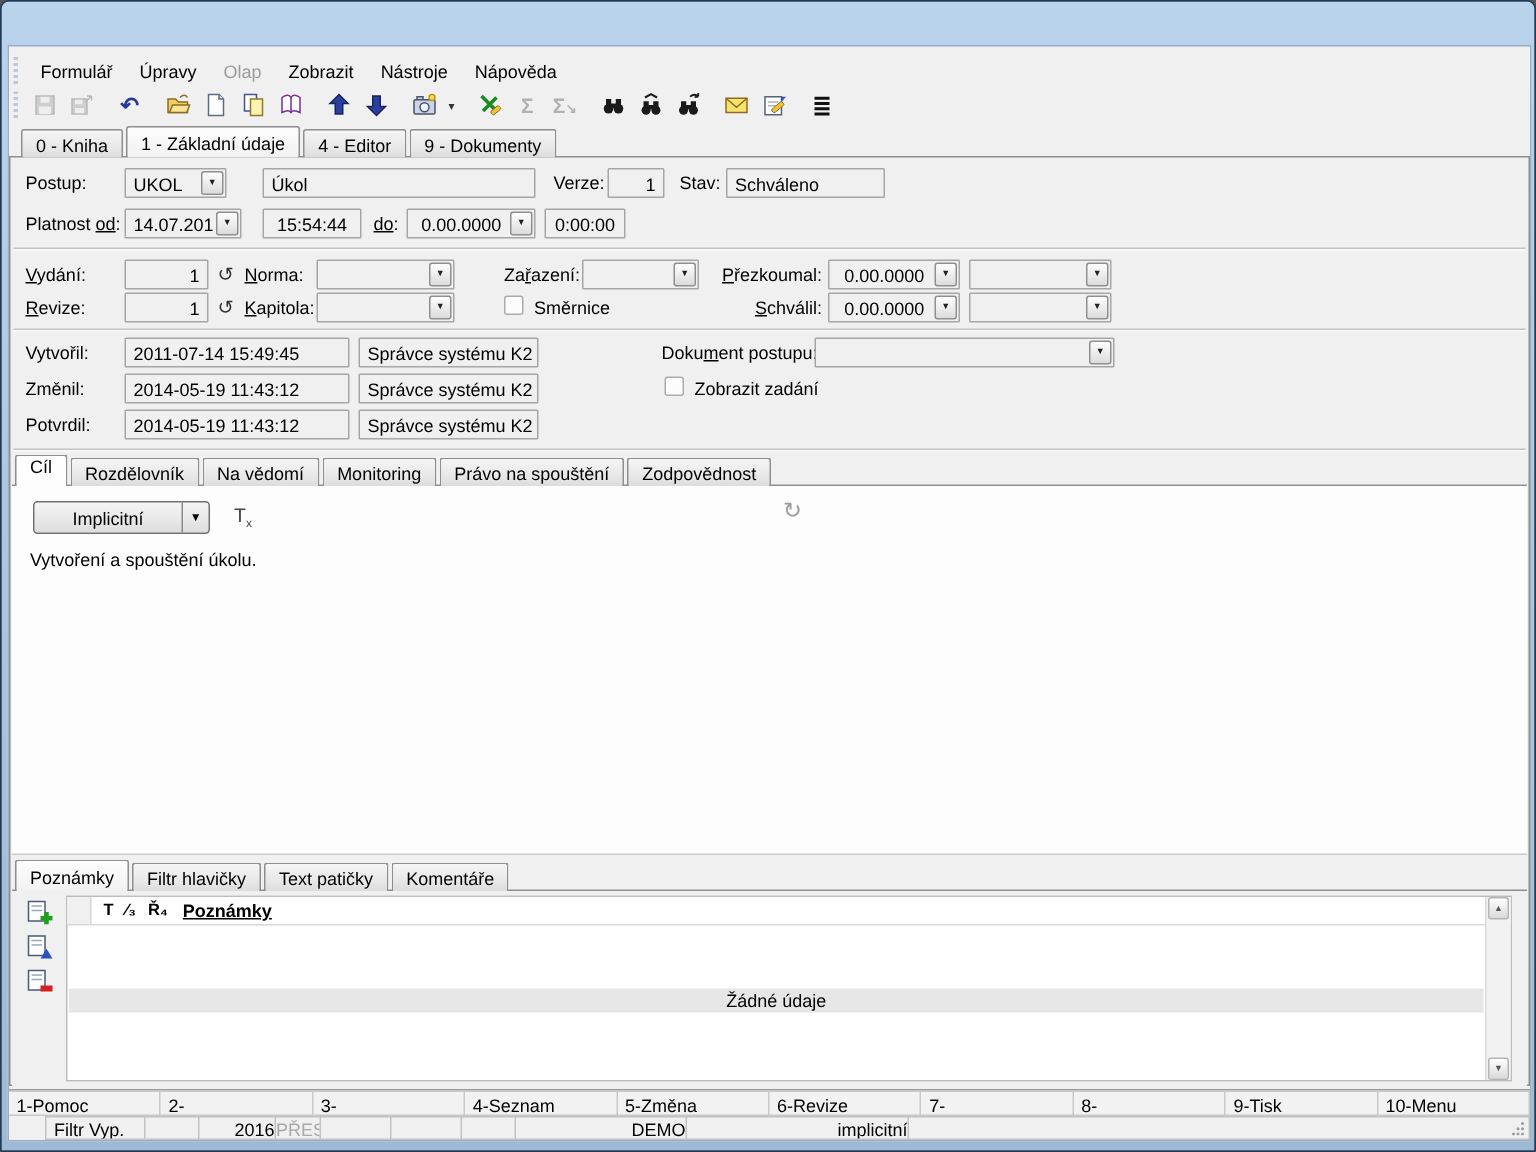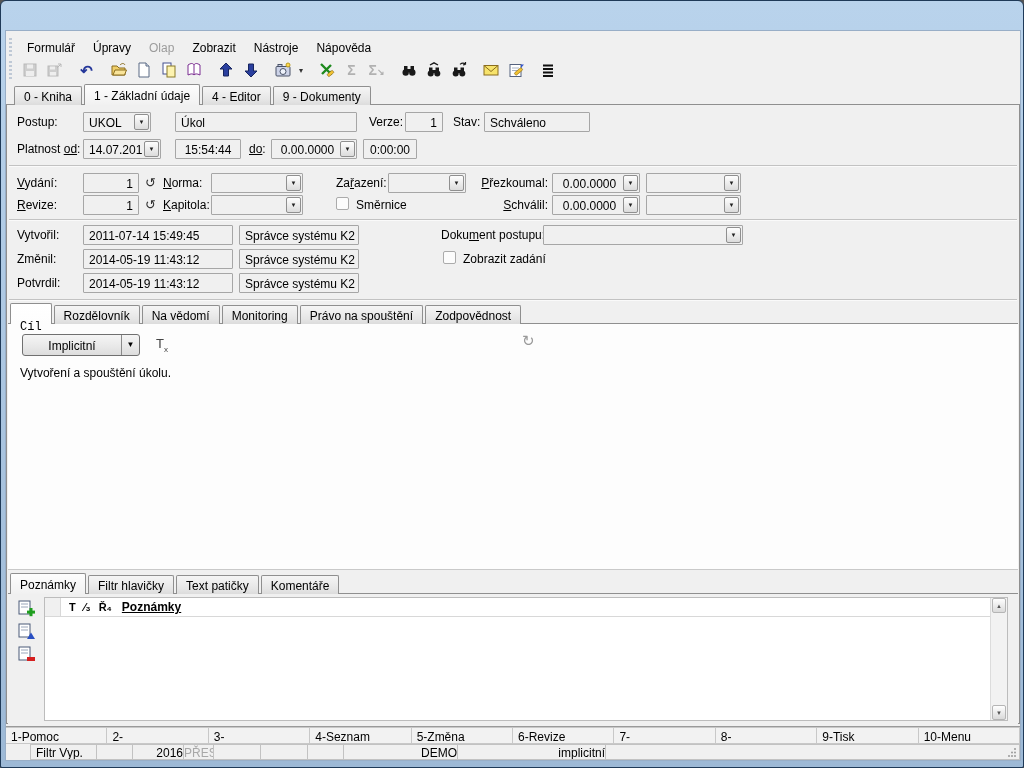--- a/index.html
+++ b/index.html
@@ -30,21 +30,21 @@
   .tbtn{width:23px;height:22px;display:flex;align-items:center;justify-content:center;margin-right:2px;}
   .tbtn.gap{margin-left:7px;}
   .tbtn.dis{opacity:.4;filter:grayscale(1);}
   .uglyph{font-size:15px;font-weight:bold;color:#26389a;line-height:1;}
   .ddmini{font-size:8px;color:#333;width:10px;}
   
   .tabs{position:absolute;display:flex;align-items:flex-end;height:21px;z-index:2;}
   .tab{height:19px;padding:3px 9px 0;background:linear-gradient(#f5f5f5,#e6e6e6 70%,#dcdcdc);
     border:1px solid #8f8f8f;border-bottom:none;border-radius:2px 2px 0 0;margin-right:2px;white-space:nowrap;}
   .tab.active{height:21px;padding-top:4px;z-index:3;background:linear-gradient(#fdfdfd,#f1f1f1);}
-  .tab.activew{height:21px;padding-top:16px;z-index:3;background:linear-gradient(#ffffff,#fdfdfd);font-family:Liberation Mono, monospace;}
+  .tab.activew{height:21px;padding-top:0;z-index:3;background:linear-gradient(#ffffff,#fdfdfd);}
   .maintabs{left:8px;top:53px;}
   .tabpage{position:absolute;left:0;top:73px;width:1014px;height:620px;border:1px solid #8f8f8f;background:#f0f0f0;}
   
   .lbl{position:absolute;white-space:nowrap;}
   .lbl.r{text-align:right;}
   .fld{position:absolute;height:20px;background:#f0f0f0;border:1px solid #a6a6a6;border-radius:1px;
     padding:3px 5px 0;white-space:nowrap;overflow:hidden;}
   .num{text-align:right;}
   .ctr{text-align:center;}
   .cmb{position:absolute;height:20px;background:#f0f0f0;border:1px solid #a6a6a6;border-radius:1px;}
@@ -385,20 +385,21 @@
             </svg></span>
 
         <div class="ntable">
           <div class="nhead">
             <span class="nsel"></span>
             <span class="nhic">T</span>
             <span class="nhic">⁄₃</span>
             <span class="nhic">Ř₄</span>
             <span class="nhtitle">Poznámky</span>
           </div>
+          <div class="nempty">Žádné údaje</div>
           <div class="vsb">
             <span class="sbtn" style="top:0">▲</span>
             <span class="sbtn" style="bottom:0">▼</span>
           </div>
         </div>
       </div>
     </div>
 
     <div class="fkeybar">
       <span class="fkey">1-Pomoc</span>

